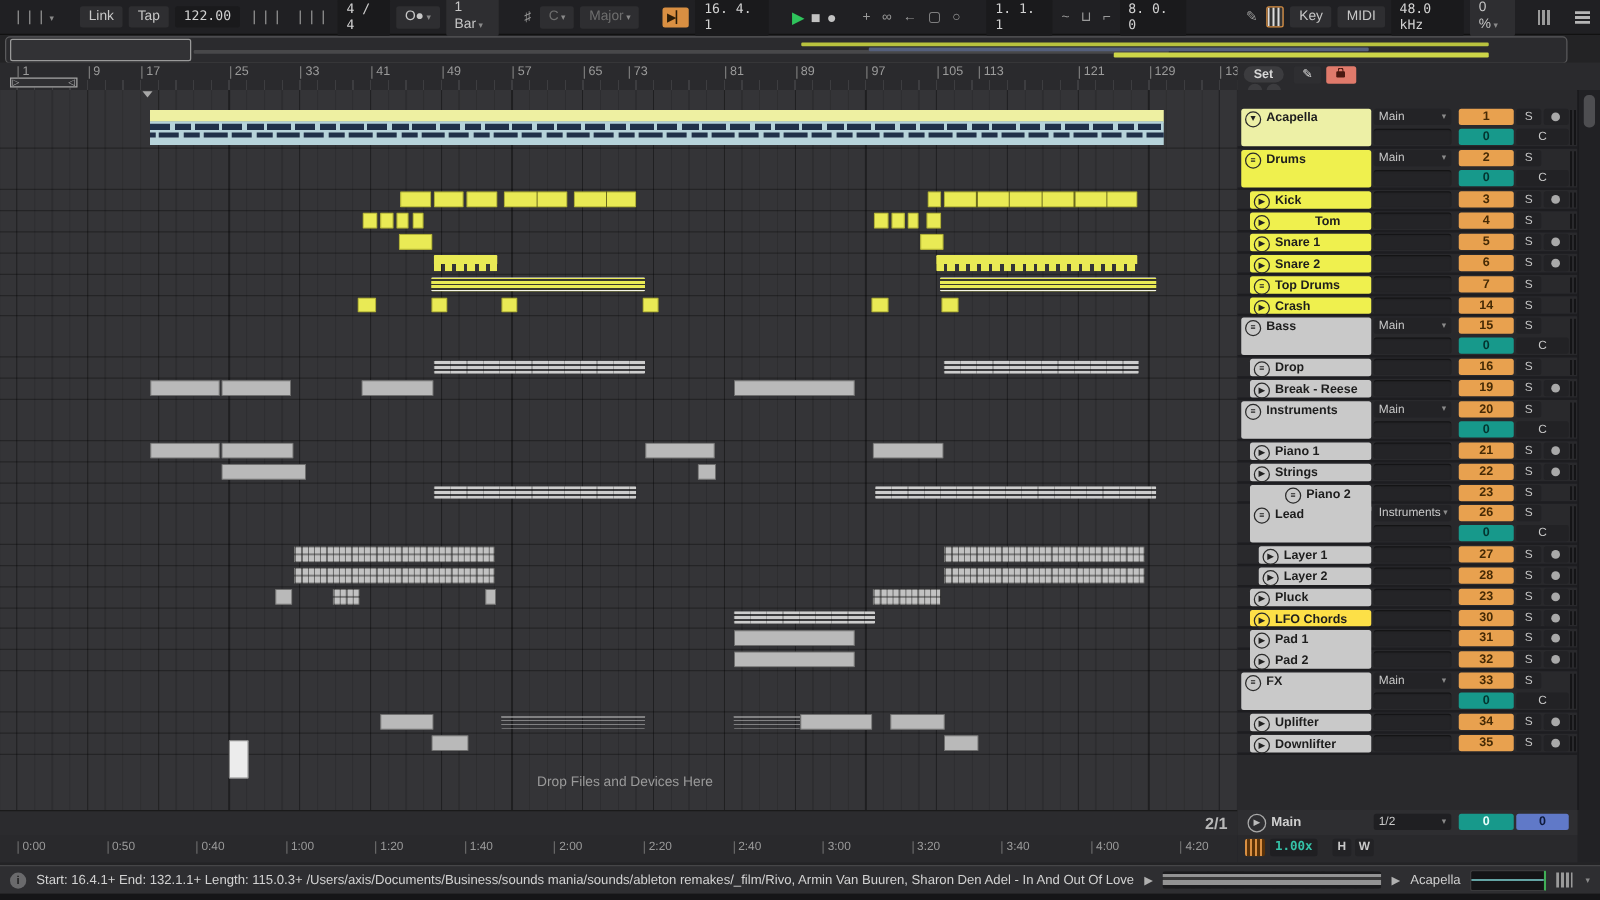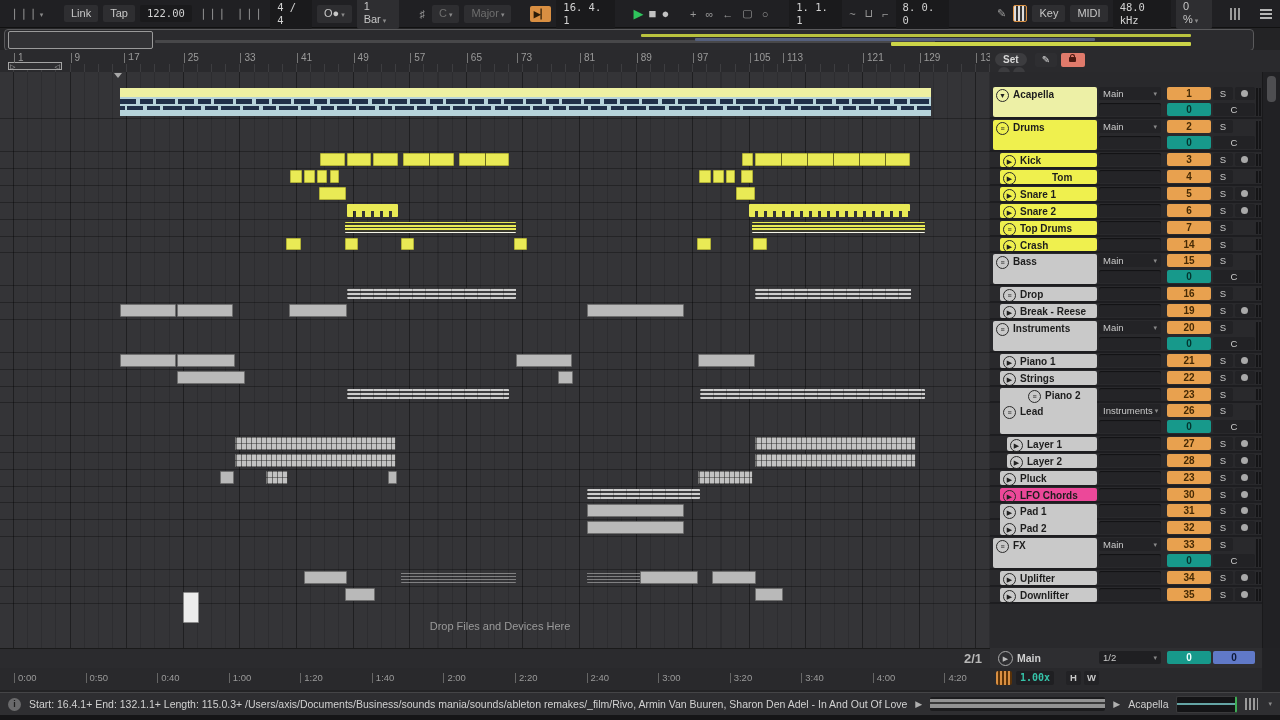--- a/index.html
+++ b/index.html
@@ -171,28 +171,28 @@
   <div class="ovband" style="left:886px;top:12px;width:300px;height:4px;background:#cdd548;"></div>
 </div>
 
 <div id="beatruler" class="abs">
   <div class="loopbrace">
       <span>▷</span>
       <span>◁</span>
     </div>
 <span class="blabel" style="left: 14px;">1</span>
     <span class="blabel" style="left: 70.604px;">9</span>
-    <span class="blabel" style="left: 124px; font-family: Liberation Mono, monospace;">17</span>
+    <span class="blabel" style="left: 113px;">17</span>
     <span class="blabel" style="left: 183.812px;">25</span>
     <span class="blabel" style="left: 240.416px;">33</span>
     <span class="blabel" style="left: 297.02px;">41</span>
     <span class="blabel" style="left: 353.624px;">49</span>
     <span class="blabel" style="left: 410.228px;">57</span>
     <span class="blabel" style="left: 466.832px;">65</span>
-    <span class="blabel" style="left: 517px;">73</span>
+    <span class="blabel" style="left: 503px;">73</span>
     <span class="blabel" style="left: 580.04px;">81</span>
     <span class="blabel" style="left: 636.644px;">89</span>
     <span class="blabel" style="left: 693.248px;">97</span>
     <span class="blabel" style="left: 749.852px;">105</span>
     <span class="blabel" style="left: 783px;">113</span>
     <span class="blabel" style="left: 863.06px;">121</span>
     <span class="blabel" style="left: 919.664px;">129</span>
     <span class="blabel" style="left: 976.268px;">137</span>
   </div>
 <div id="rulerright" class="abs">
@@ -567,21 +567,21 @@
       </div>
       <div class="routeempty" style="top: 1px;"></div>
       <div class="numbox" style="top: 1px;">23</div>
       <div class="sbox" style="top: 1px;">S</div>
       <div class="recbox" style="top: 1px;">
         <div class="recdot"></div>
       </div>
       <div class="meterbars" style="height: 12px;"></div>
     </div>
     <div class="prow" style="top: 415px; height: 16px;">
-      <div class="namecell" style="left: 10px; width: 97px; height: 13px; background: #ec4899;">
+      <div class="namecell" style="left: 10px; width: 97px; height: 13px; background: #fde047;">
         <div class="tkicon">▶</div>
         <div class="tname">LFO Chords</div>
       </div>
       <div class="routeempty" style="top: 1px;"></div>
       <div class="numbox" style="top: 1px;">30</div>
       <div class="sbox" style="top: 1px;">S</div>
       <div class="recbox" style="top: 1px;">
         <div class="recdot"></div>
       </div>
       <div class="meterbars" style="height: 11px;"></div>

